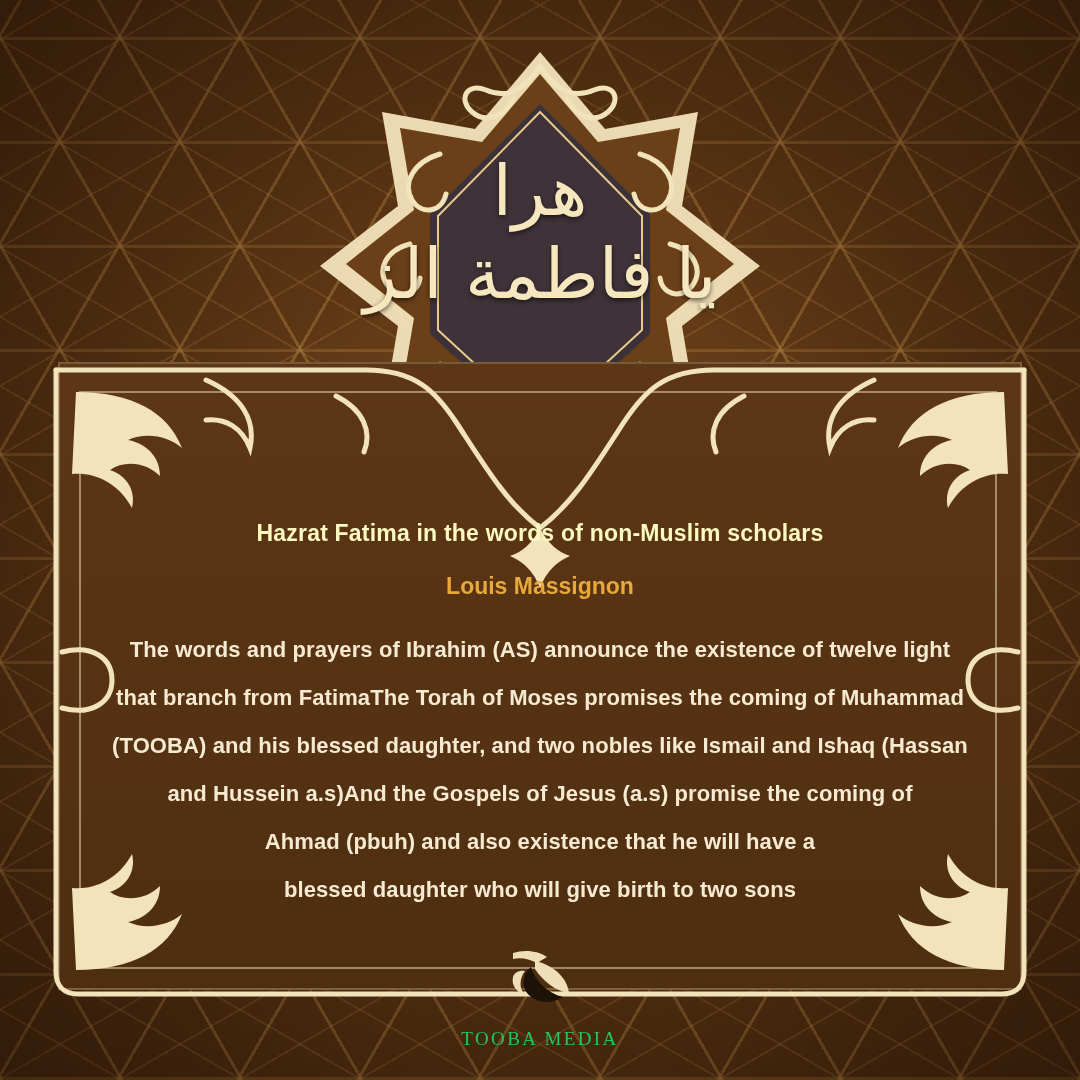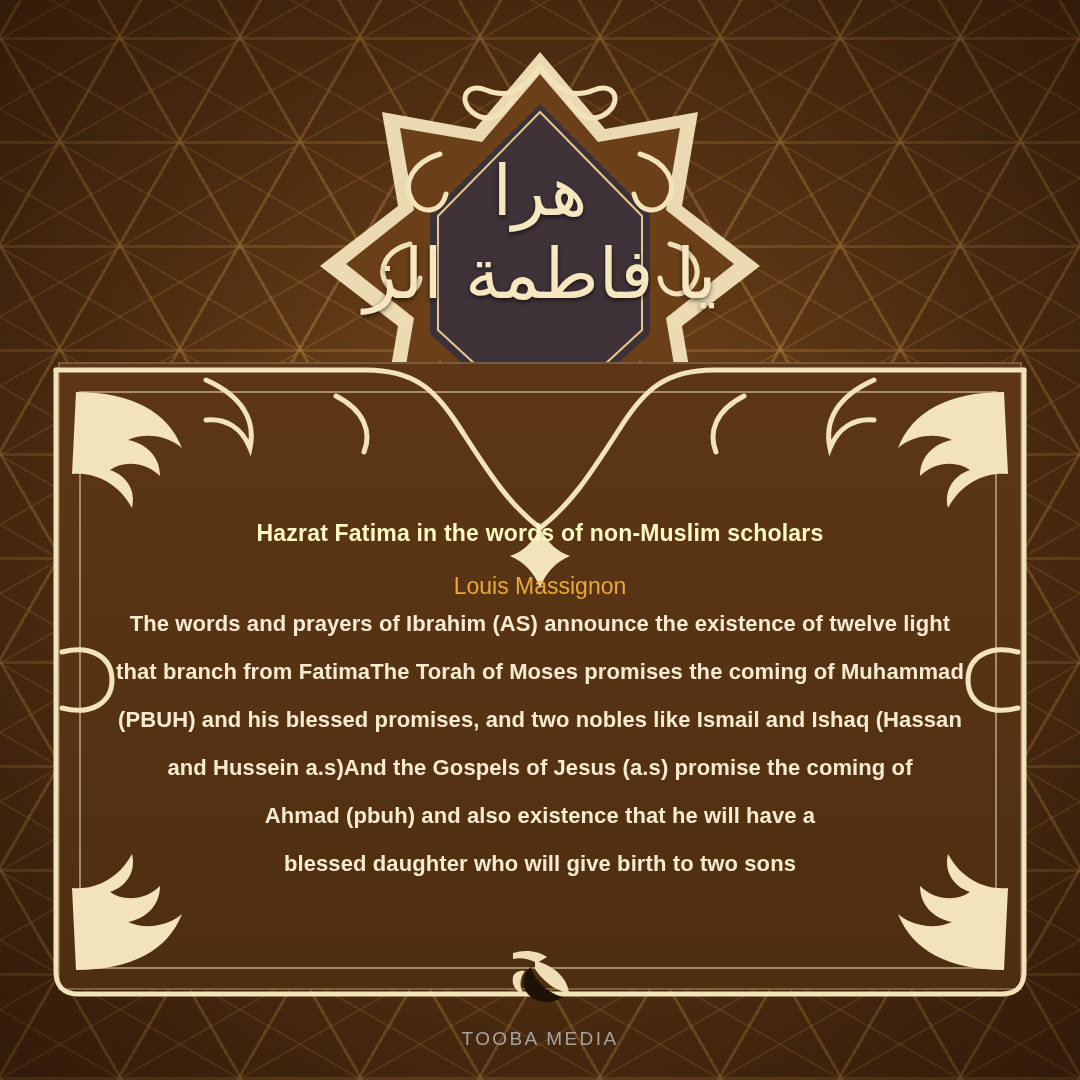--- a/index.html
+++ b/index.html
@@ -95,21 +95,22 @@
   .headline {
     color: #fef9c3;
     font-size: 23px;
     font-weight: bold;
     letter-spacing: .2px;
     margin-bottom: 26px;
   }
   .subhead {
     color: #e8a93a;
     font-size: 23px;
-    font-weight: normal;
+    font-weight: bold;
+    margin-bottom: 26px;
   }
   .body-text {
     color: #f6ead0;
     font-size: 22px;
     font-weight: bold;
     line-height: 2.18;
     letter-spacing: .1px;
   }
 
   
@@ -117,24 +118,24 @@
     position: absolute;
     left: 50%;
     bottom: 30px;
     width: 260px;
     margin-left: -130px;
     text-align: center;
   }
   .footer svg { display:block; margin: 0 auto; }
   .brand {
     margin-top: 19px;
-    color: #a3a3a3;
+    color: #22c55e;
     font-size: 19px;
     letter-spacing: 2.4px;
-    font-family: Liberation Sans, sans-serif;
+    font-family: Liberation Serif, serif;
   }
 </style>
 </head>
 <body>
 
 <div id="poster">
 
   <div class="bg-pattern"></div>
   <div class="bg-vignette"></div>
 
@@ -203,21 +204,21 @@
         </g>
       </svg>
     </div>
 
     <div class="content">
       <div class="headline">Hazrat Fatima in the words of non-Muslim scholars</div>
       <div class="subhead">Louis Massignon</div>
       <div class="body-text">
         <div>The words and prayers of Ibrahim (AS) announce the existence of twelve light</div>
         <div>that branch from FatimaThe Torah of Moses promises the coming of Muhammad</div>
-        <div>(PBUH) and his blessed promises, and two nobles like Ismail and Ishaq (Hassan</div>
+        <div>(TOOBA) and his blessed daughter, and two nobles like Ismail and Ishaq (Hassan</div>
         <div>and Hussein a.s)And the Gospels of Jesus (a.s) promise the coming of</div>
         <div>Ahmad (pbuh) and also existence that he will have a</div>
         <div>blessed daughter who will give birth to two sons</div>
       </div>
     </div>
   </div>
 
   <div class="footer">
     <svg width="90" height="62" viewBox="0 0 90 62" xmlns="http://www.w3.org/2000/svg">
       <path d="M18 6 C 30 2 44 4 52 10 L 42 16 C 34 12 26 10 18 12 Z" fill="#f0dfb6"></path>

